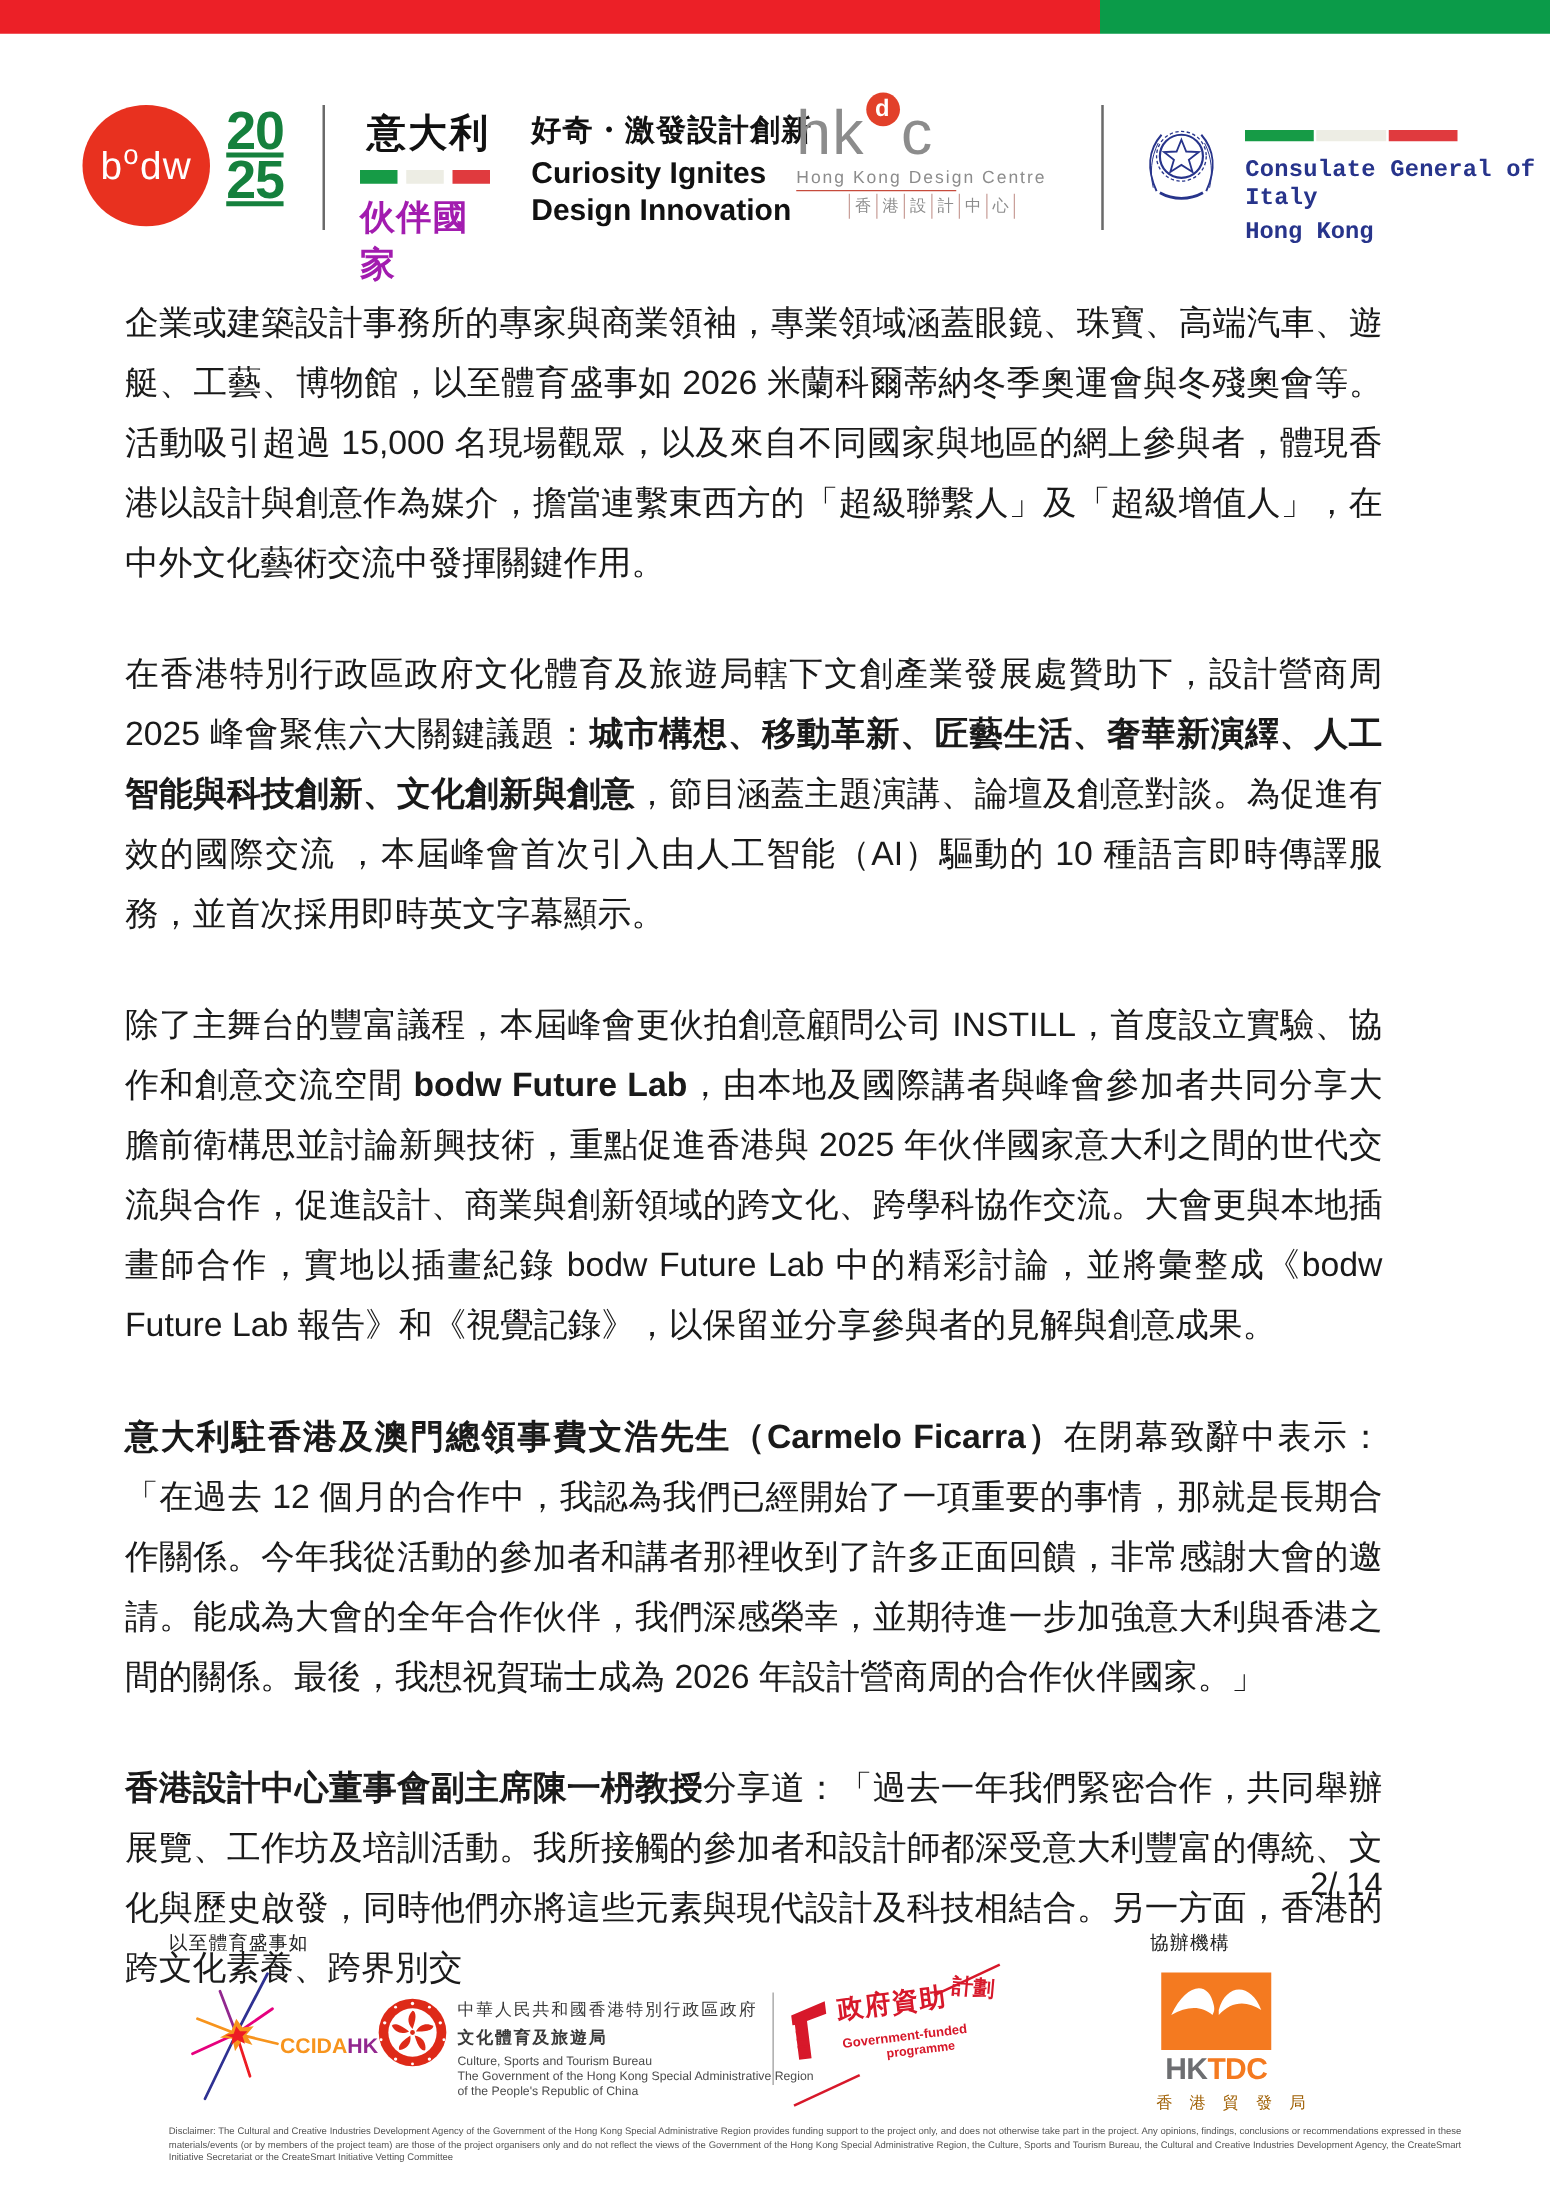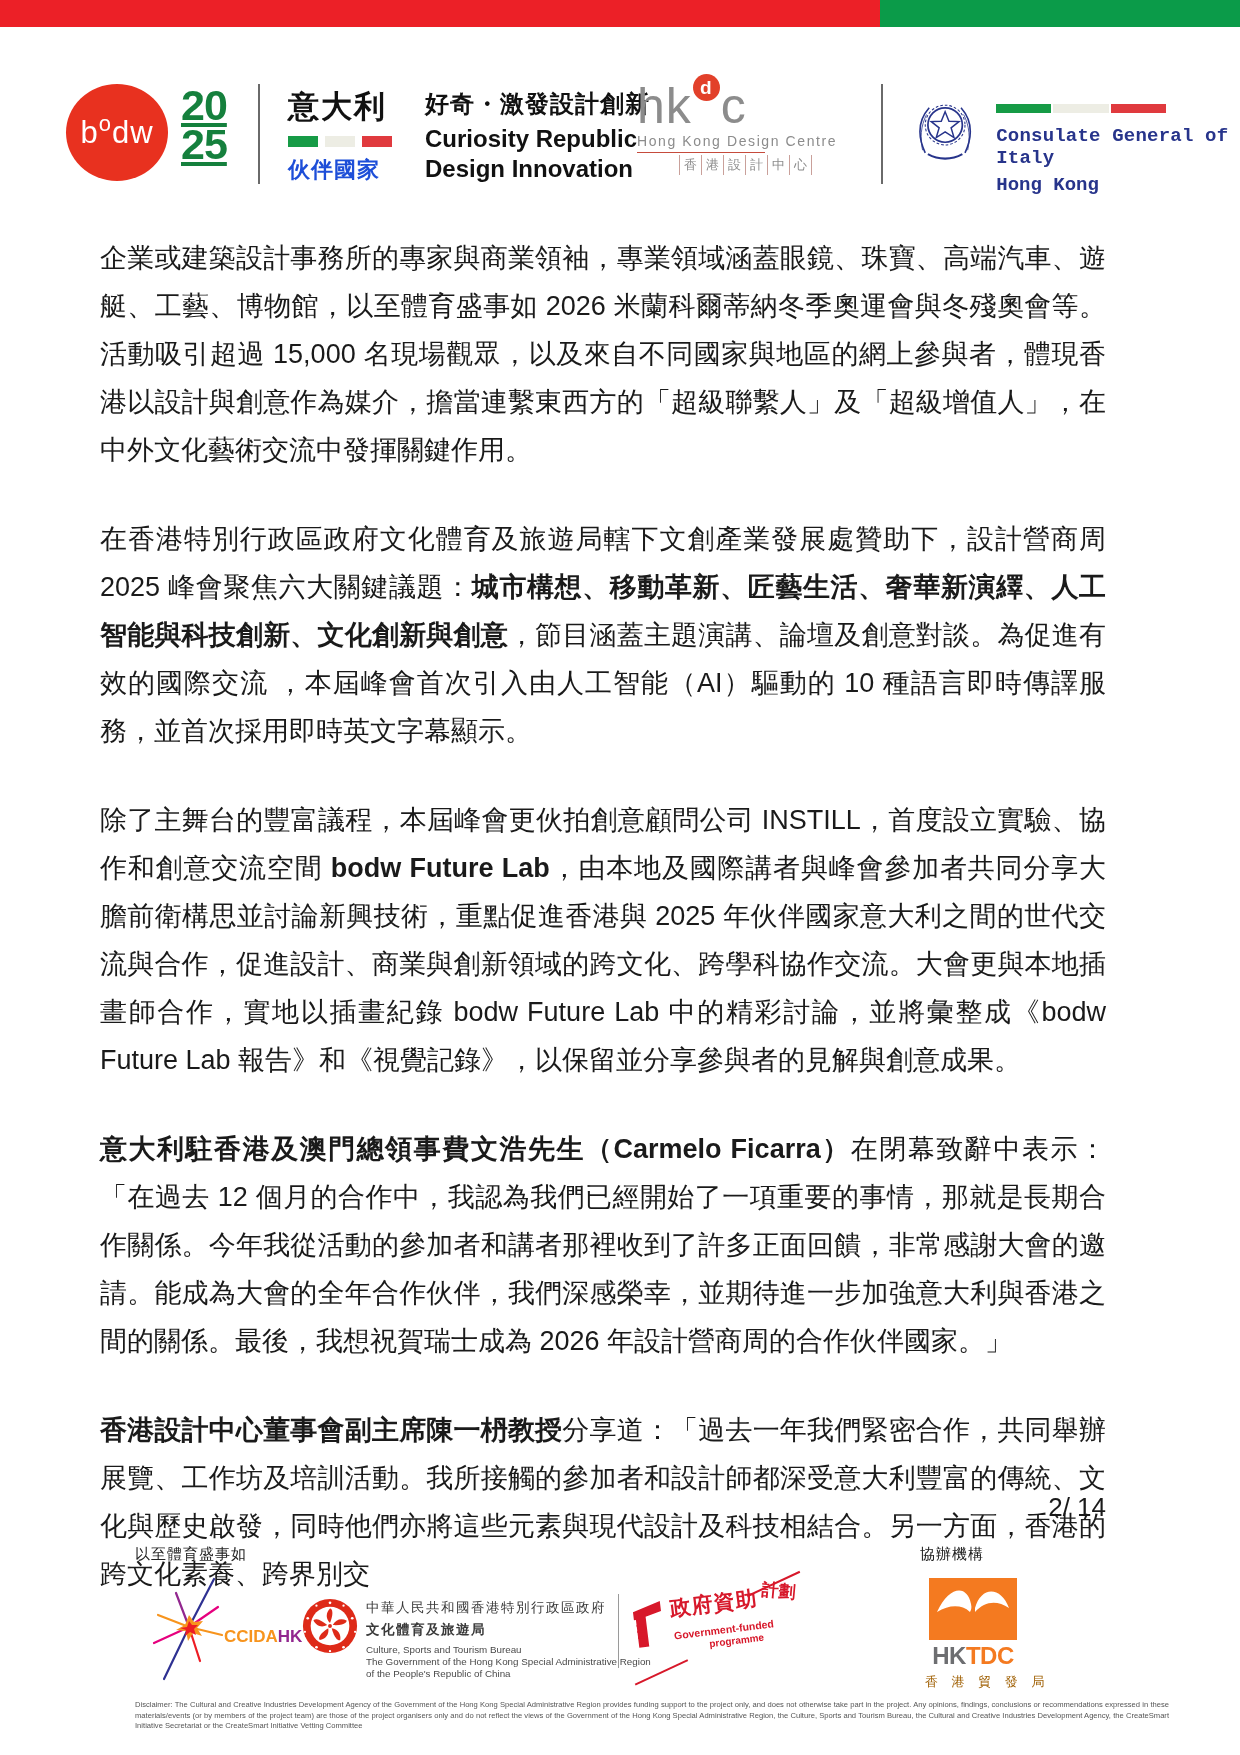--- a/index.html
+++ b/index.html
@@ -23,26 +23,26 @@
   .hdr{position:absolute;top:0;left:0;width:1240px;height:210px;}
   .bodw-circle{position:absolute;left:66px;top:84px;width:102px;height:97px;background:var(--bodw_red);
     border-radius:50%;display:flex;align-items:center;justify-content:center;color:#fff;
     font-size:31px;font-weight:500;letter-spacing:1px;}
   .bodw-circle .raised{display:inline-block;transform:translateY(-9px);font-size:22px;}
   .bodw-year{position:absolute;left:181px;top:86px;font-size:43px;font-weight:800;line-height:39px;letter-spacing:-1px;color:#15803d;text-decoration:underline;}
   .vdiv{position:absolute;width:2px;background:#6a6a6a;}
   .vdiv.v1{left:258px;top:84px;height:100px;}
   .vdiv.v2{left:881px;top:84px;height:100px;}
   .italy{position:absolute;left:288px;top:86px;width:110px;}
-  .italy .country{font-size:31px;font-weight:800;color:#111;letter-spacing:2px;}
+  .italy .country{font-size:31px;font-weight:800;color:#111;letter-spacing:2px;text-align:center;}
   .flagbar{display:flex;margin-top:8px;height:11px;width:104px;}
   .flagbar .g{width:30px;background:var(--flag_green);}
   .flagbar .w{width:30px;background:var(--flag_white);margin:0 7px;}
   .flagbar .r{width:30px;background:var(--flag_red);}
-  .italy .partner{font-size:22px;font-weight:800;color:#1d4ed8;margin-top:8px;letter-spacing:1px;}
+  .italy .partner{font-size:28px;font-weight:800;color:#a21caf;margin-top:8px;letter-spacing:1px;}
   .tagline{position:absolute;left:425px;top:88px;font-weight:800;color:#111;}
   .tagline .zh{font-size:24px;letter-spacing:1px;}
   .tagline .en{font-size:24px;line-height:30px;}
   .tagline .zh{margin-bottom:4px;}
 
   .hkdc{position:absolute;left:637px;top:82px;width:170px;}
   .hkdc .letters{display:flex;align-items:flex-start;color:var(--hkdc_gray);font-size:50px;font-weight:500;line-height:48px;letter-spacing:1px;}
   .hkdc .dcirc{width:27px;height:27px;border-radius:50%;background:var(--hkdc_red);color:#fff;
     font-size:19px;font-weight:600;display:flex;align-items:center;justify-content:center;transform:translateY(-8px);margin:0 1px;}
   .hkdc .en{font-size:14px;color:var(--hkdc_gray);letter-spacing:1.6px;margin-top:3px;white-space:nowrap;}
@@ -134,21 +134,21 @@
       <div class="flagbar">
         <div class="g"></div>
         <div class="w"></div>
         <div class="r"></div>
       </div>
       <div class="partner">伙伴國家</div>
     </div>
 
     <div class="tagline">
       <div class="zh">好奇・激發設計創新</div>
-      <div class="en">Curiosity Republic</div>
+      <div class="en">Curiosity Ignites</div>
       <div class="en">Design Innovation</div>
     </div>
 
     <div class="hkdc">
       <div class="letters">
         <span>hk</span>
         <span class="dcirc">
             <span>d</span>
           </span>
         <span>c</span>

